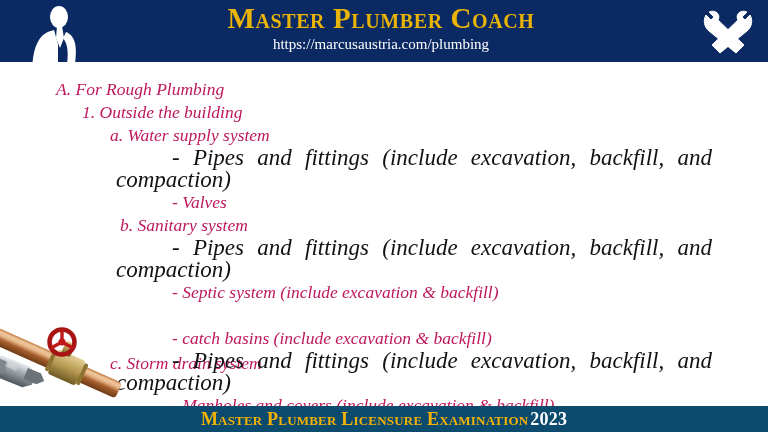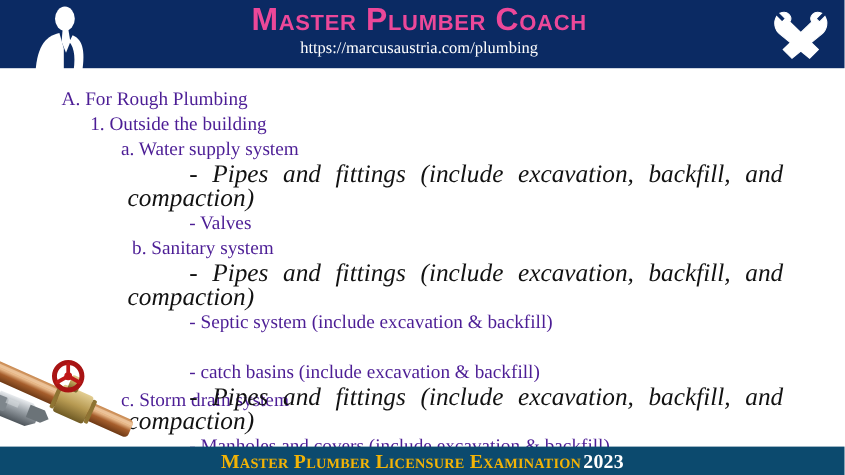--- a/index.html
+++ b/index.html
@@ -22,22 +22,22 @@
     position:absolute;left:0;top:0;
     width:768px;height:62px;
     background:#0B2A63;
     overflow:visible;
   }
   #header-title{
     position:absolute;
     left:88px;top:2px;
     width:586px;
     text-align:center;
-    color:#ec4899;
-    font-family:Liberation Sans, sans-serif;
+    color:#eab308;
+    font-family:Liberation Serif, serif;
     font-weight:bold;
     font-size:29px;
     letter-spacing:0.6px;
     font-variant:small-caps;
     line-height:32px;
     white-space:nowrap;
   }
   #header-subtitle{
     position:absolute;
     left:88px;top:34px;
@@ -62,23 +62,24 @@
 
   
   #content{
     position:absolute;
     left:0;top:66px;
     width:768px;height:336px;
   }
   .ln{
     position:absolute;
     font-family:"Liberation Serif",serif;
+    font-style:italic;
     font-size:17.5px;
     line-height:22px;
-    color:#4c1d95;
+    color:#be185d;
     white-space:nowrap;
   }
   
   .para{
     position:absolute;
     font-family:"Liberation Serif",serif;
     font-style:italic;
     font-size:23px;
     line-height:22px;
     color:#121212;

